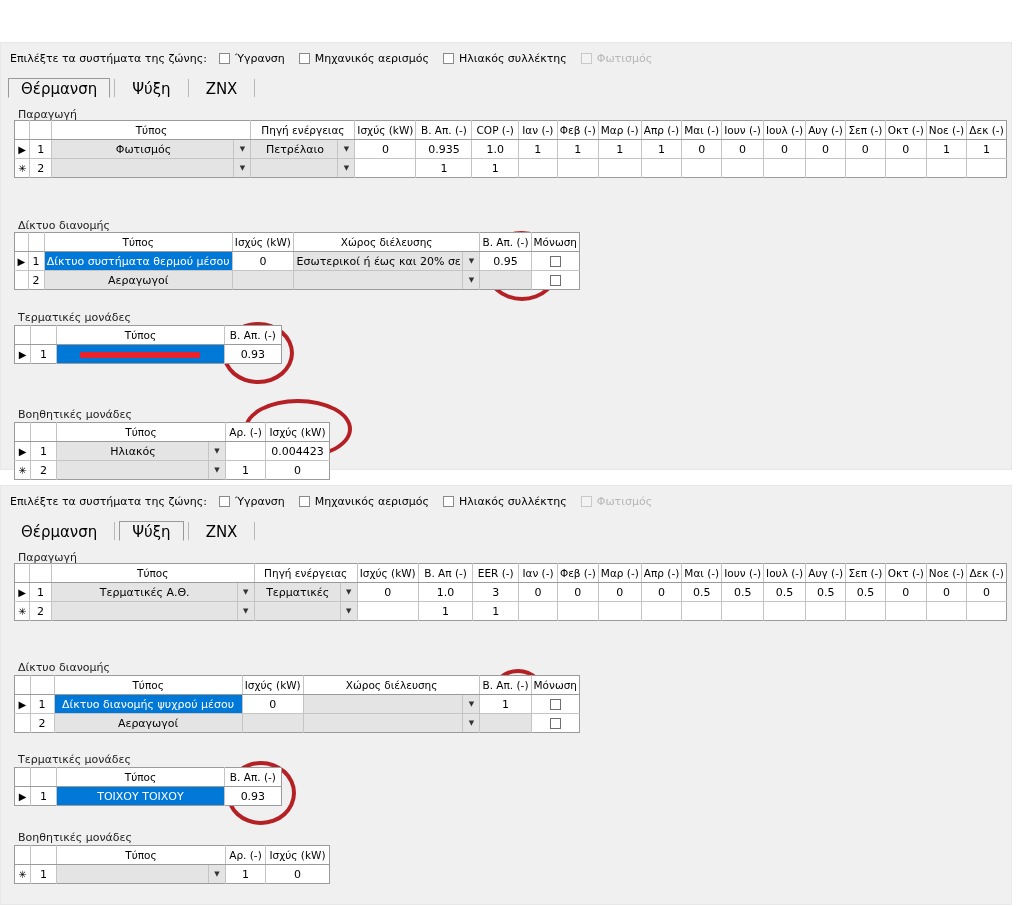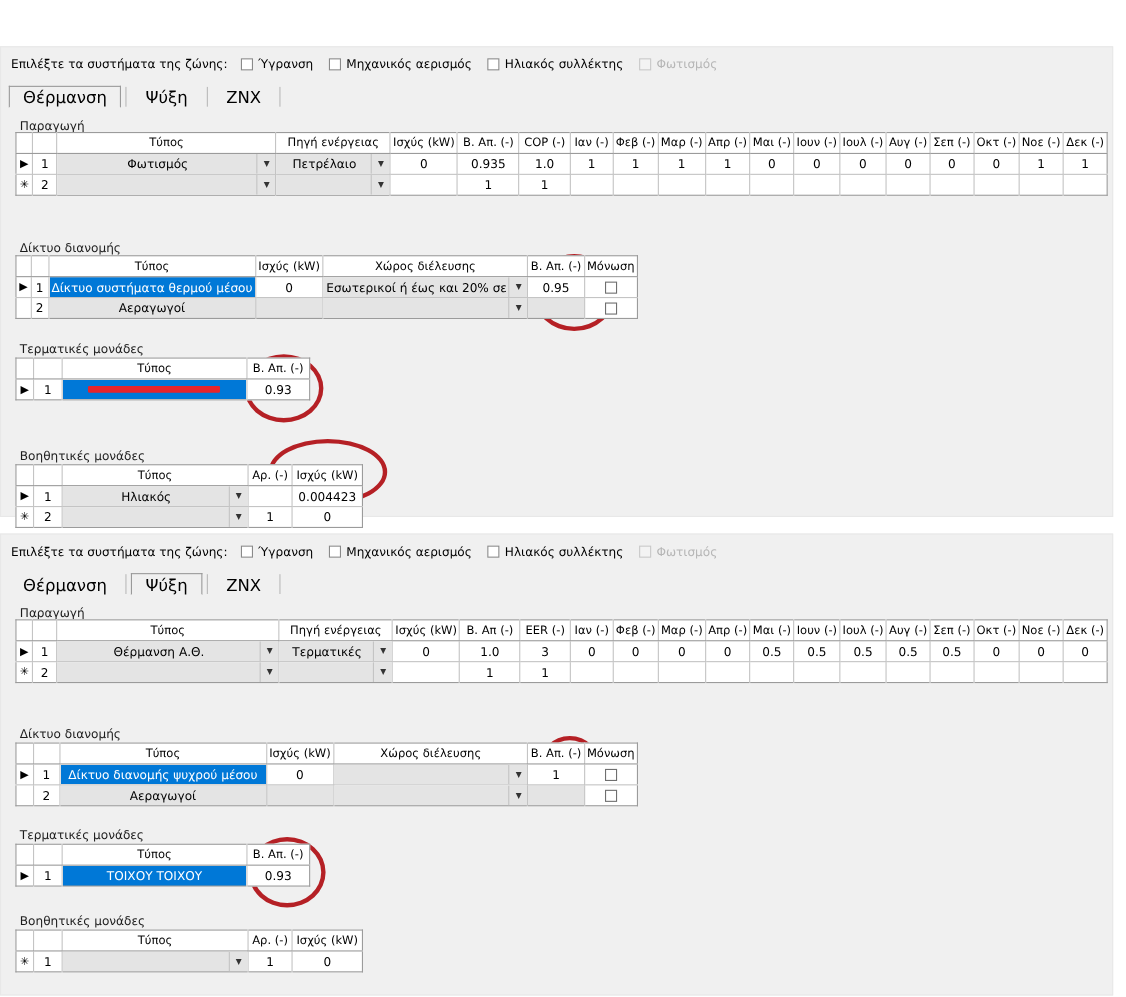--- a/index.html
+++ b/index.html
@@ -433,21 +433,21 @@
         <th style="width: 40px;">Σεπ (-)</th>
         <th style="width: 40px;">Οκτ (-)</th>
         <th style="width: 40px;">Νοε (-)</th>
         <th style="width: 40px;">Δεκ (-)</th>
       </tr>
     </thead>
     <tbody>
       <tr>
         <td class="c-rowhdr" style="width: 16px;">▶</td>
         <td class="c-rownum" style="width: 26px;">1</td>
-        <td class="cell-combo" style="width: 247px;"><span>Θέρμανση Α.Θ.</span><span class="combo-arrow">▼</span></td>
+        <td class="cell-combo" style="width: 247px;"><span>Τερματικές Α.Θ.</span><span class="combo-arrow">▼</span></td>
         <td class="cell-combo" style="width: 110px;"><span>Τερματικές</span><span class="combo-arrow">▼</span></td>
         <td class="cell-num" style="width: 60px;">0</td>
         <td class="cell-num" style="width: 58px;">1.0</td>
         <td class="cell-num" style="width: 48px;">3</td>
         <td class="cell-num" style="width: 40px;">0</td>
         <td class="cell-num" style="width: 40px;">0</td>
         <td class="cell-num" style="width: 40px;">0</td>
         <td class="cell-num" style="width: 40px;">0</td>
         <td class="cell-num" style="width: 40px;">0.5</td>
         <td class="cell-num" style="width: 40px;">0.5</td>

